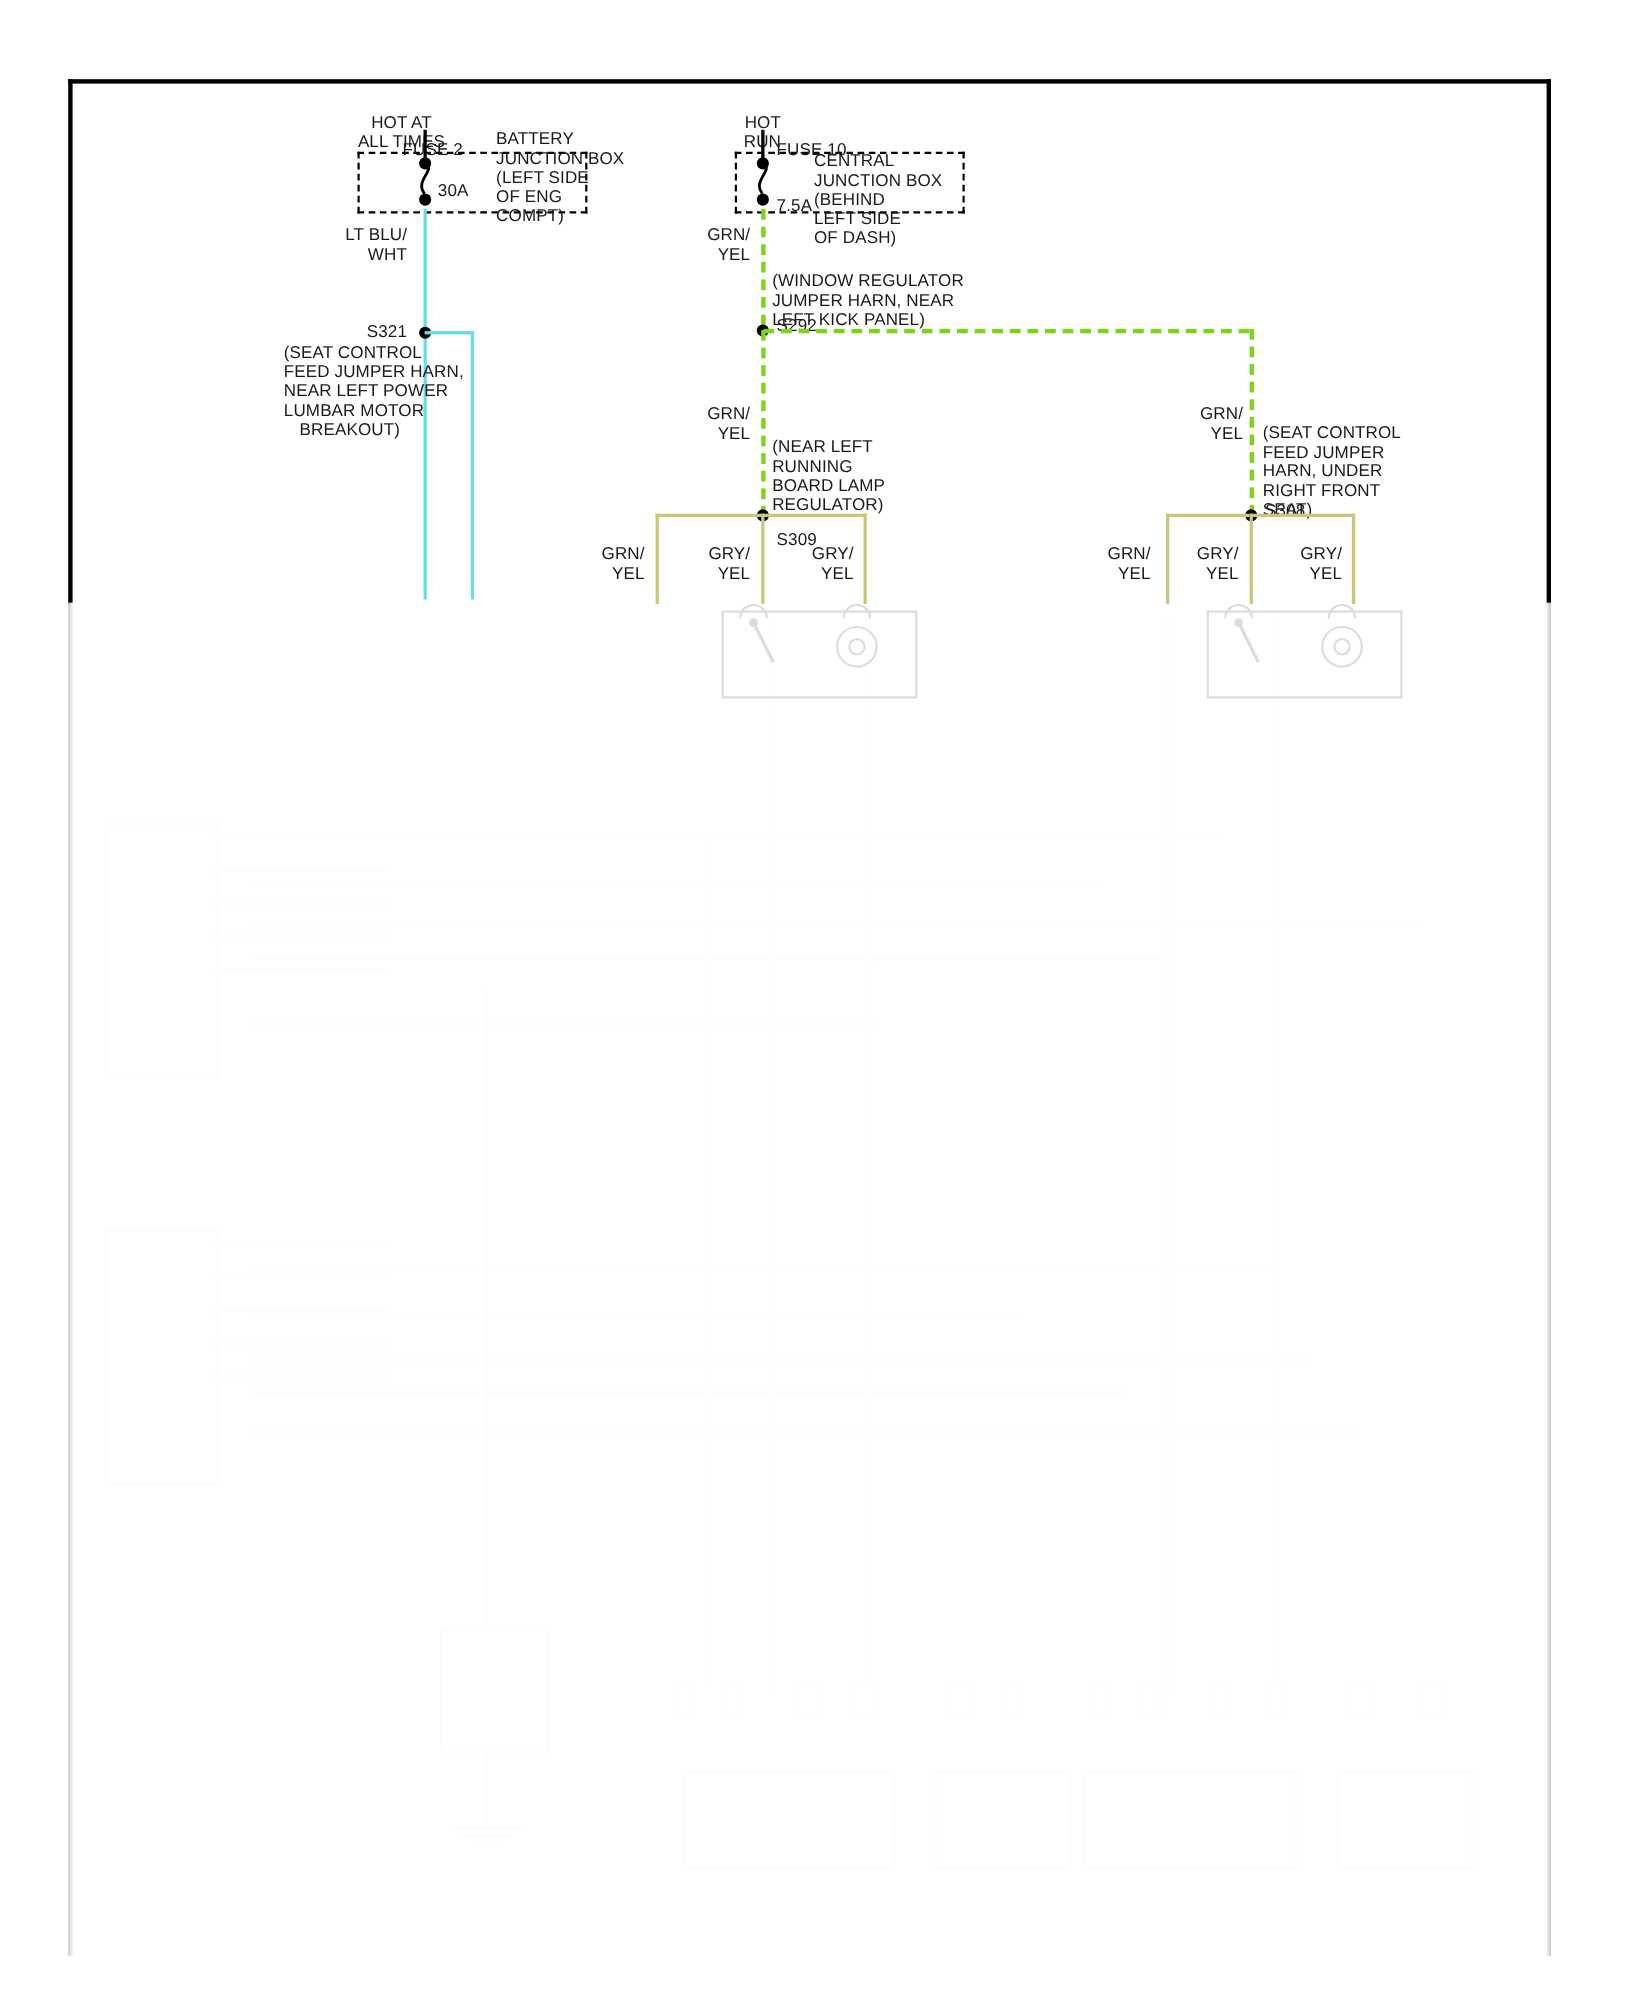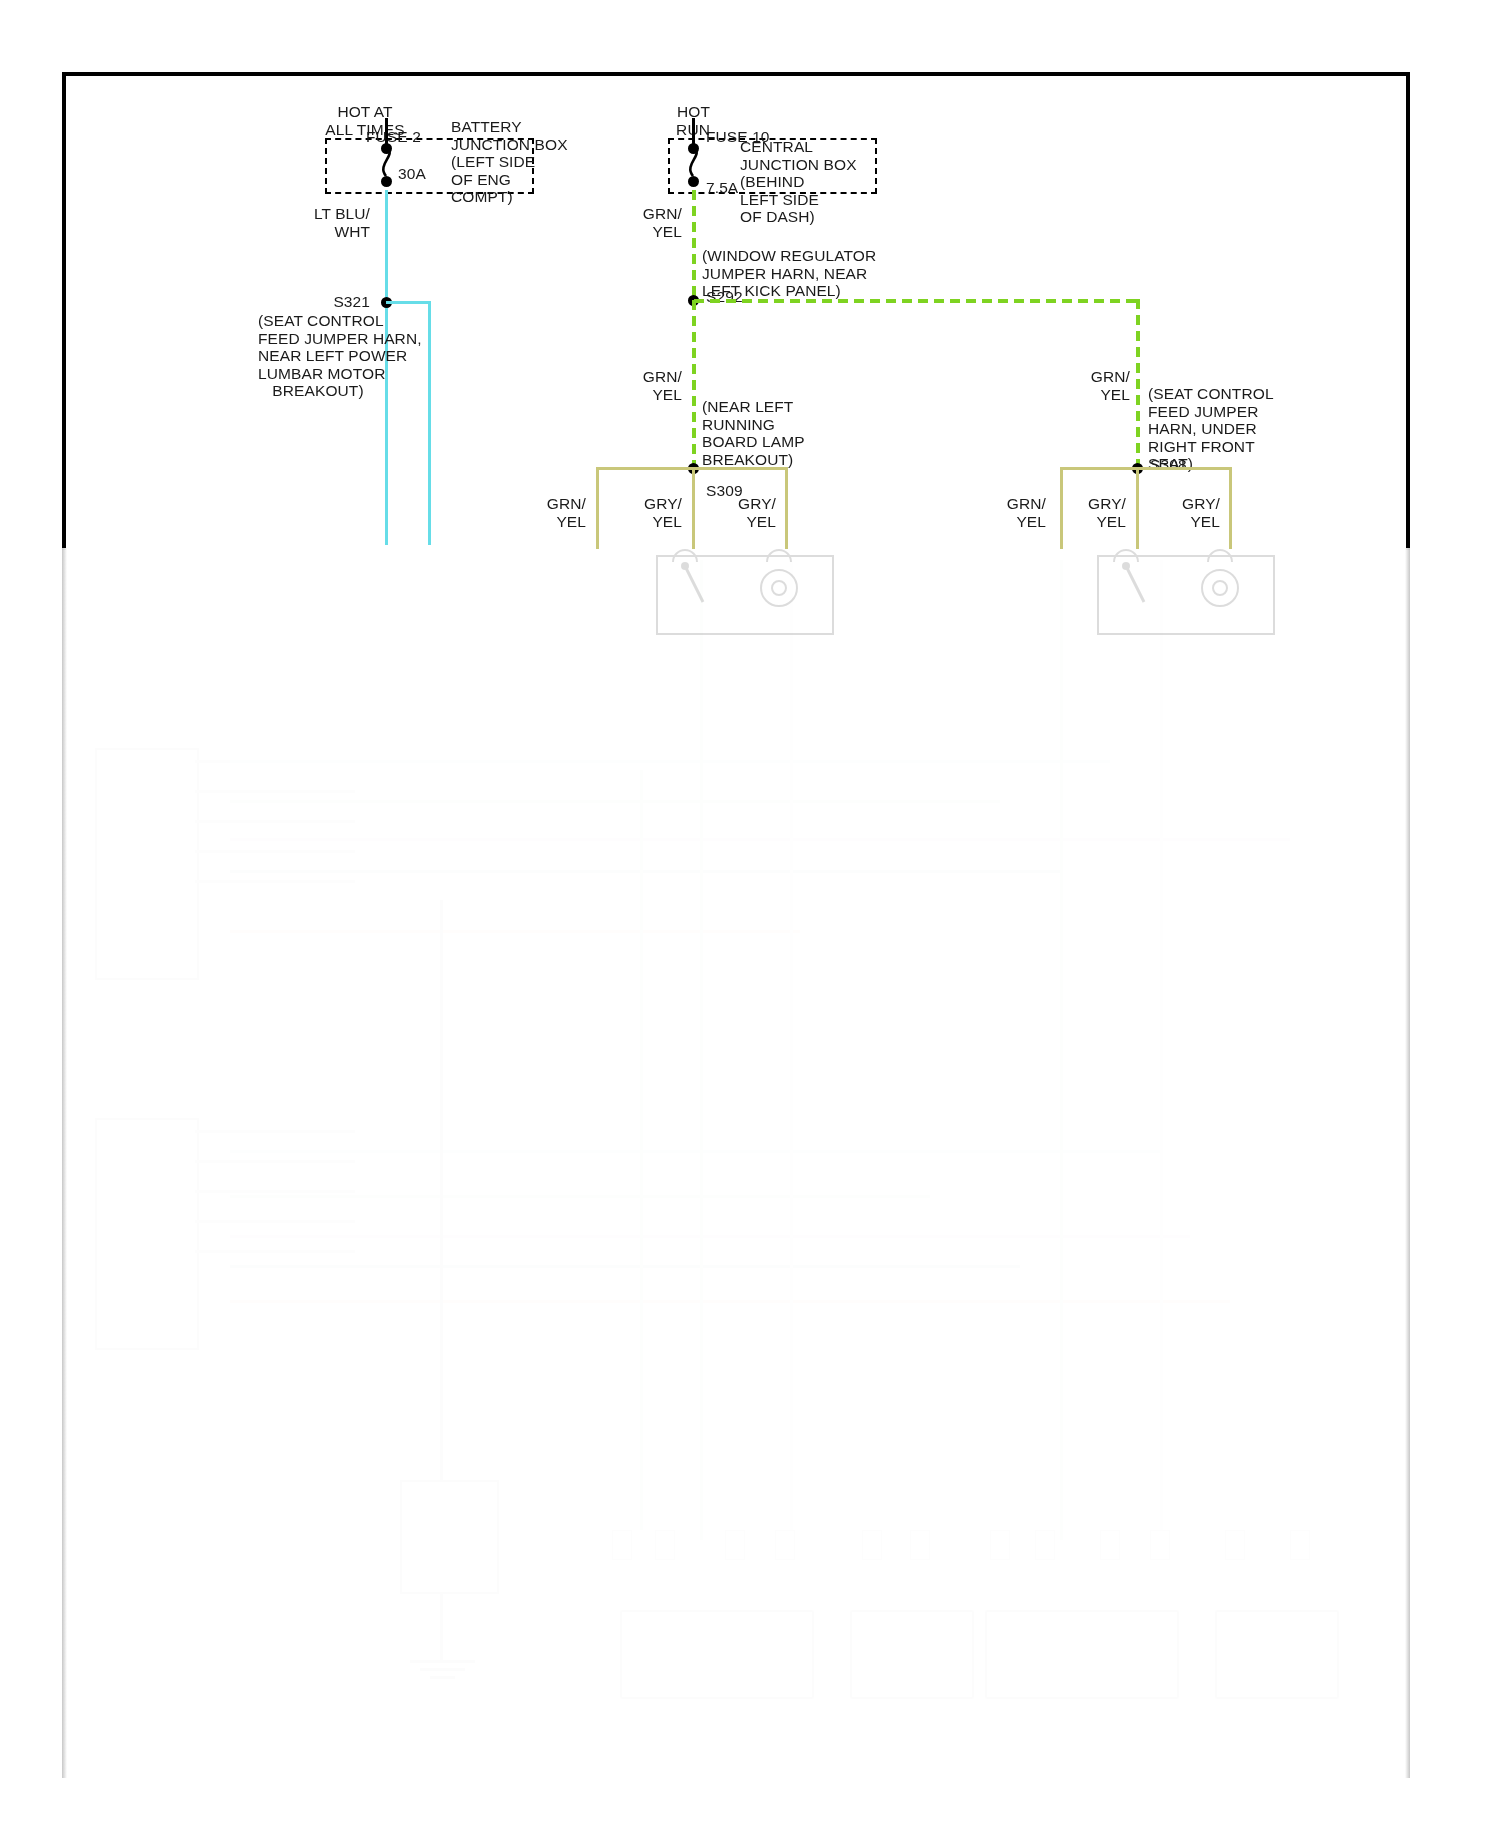--- a/index.html
+++ b/index.html
@@ -193,21 +193,21 @@
   <div class="txt" style="left:706px;top:288px;">S292</div>
   <div class="dash-h" style="left:694px;top:299px;width:446px;"></div>
   <div class="dash-v" style="left:1136px;top:299px;height:167px;"></div>
 
   <div class="dash-v" style="left:692px;top:300px;height:167px;"></div>
   <div class="txt r" style="left:592px;top:368px;width:90px;">GRN/
 YEL</div>
   <div class="txt" style="left:702px;top:398px;">(NEAR LEFT
 RUNNING
 BOARD LAMP
-BREAKOUT)</div>
+REGULATOR)</div>
 
   <div class="dot" style="left:688px;top:463px;"></div>
   <div class="txt" style="left:706px;top:456px;margin-top:26px;">S309</div>
   <div class="wire w-h olive" style="left:596px;top:467px;width:96px;"></div>
   <div class="wire w-v olive" style="left:596px;top:467px;height:82px;"></div>
   <div class="wire w-v olive" style="left:692px;top:467px;height:82px;"></div>
   <div class="wire w-h olive" style="left:692px;top:467px;width:96px;"></div>
   <div class="wire w-v olive" style="left:785px;top:467px;height:82px;"></div>
 
   <div class="txt r" style="left:500px;top:495px;width:86px;">GRN/

